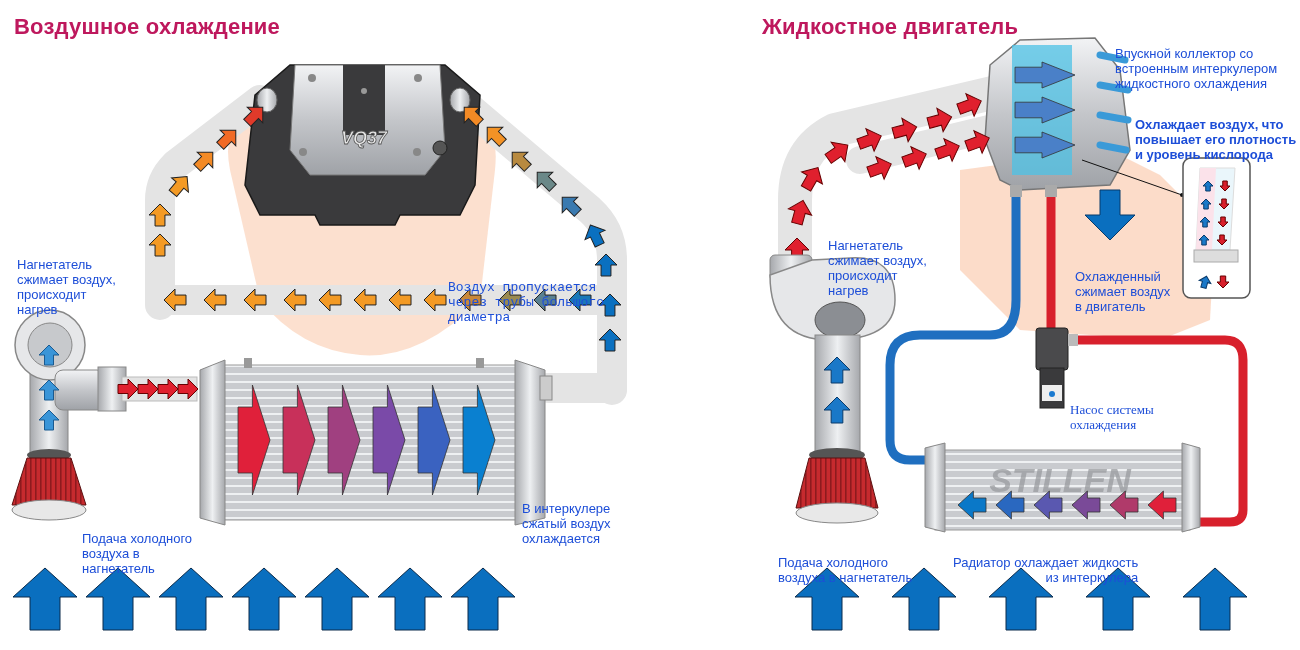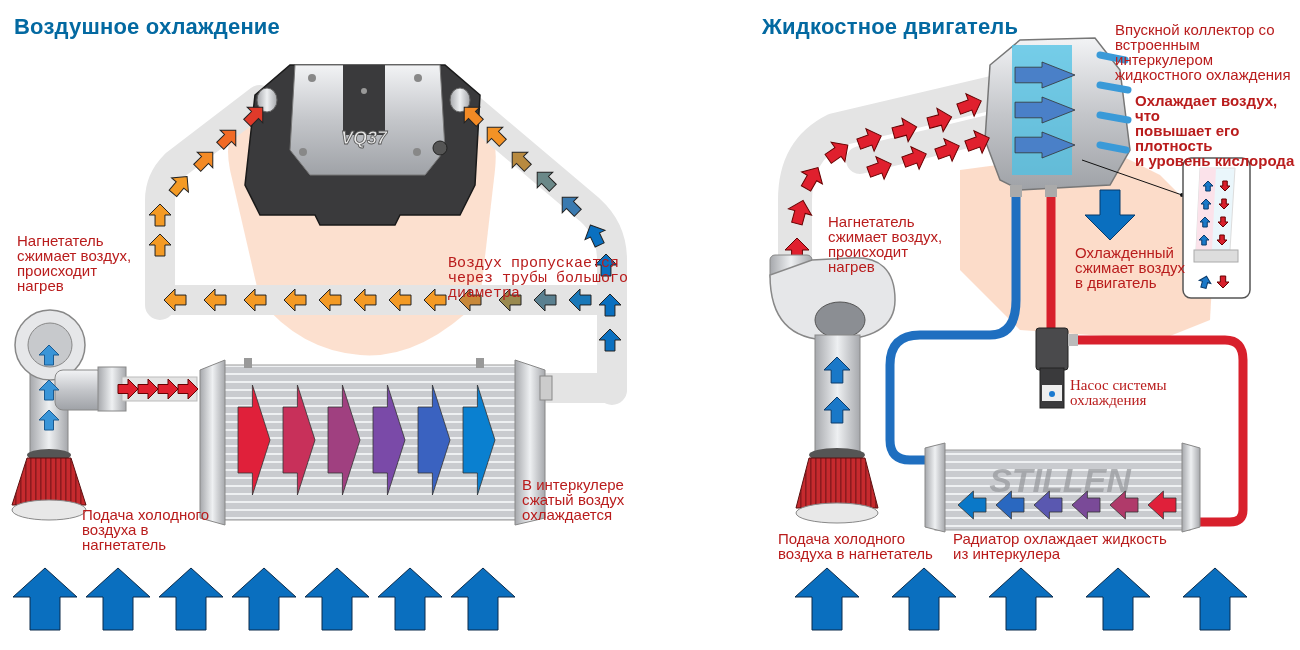--- a/index.html
+++ b/index.html
@@ -1,18 +1,18 @@
 <!DOCTYPE html>
 <html><head>
 <meta charset="utf-8">
 <style>
   html, body { margin:0; padding:0; background:#fff; }
   body { width:1300px; height:650px; position:relative; overflow:hidden; font-family:"Liberation Sans", sans-serif; }
-  .title { position:absolute; top:14px; font-size:22px; font-weight:bold; color:#0369a1; letter-spacing:0.2px; }
-  .label { position:absolute; font-size:15px; line-height:15px; color:#b91c1c; white-space:pre-line; }
+  .title { position:absolute; top:14px; font-size:22px; font-weight:bold; color:#be185d; letter-spacing:0.2px; }
+  .label { position:absolute; font-size:13px; line-height:15px; color:#1d4ed8; white-space:pre-line;margin-top:24px; }
   svg.scene { position:absolute; left:0; top:0; }
 </style>
 </head>
 <body>
 
 <svg class="scene" width="1300" height="650" viewBox="0 0 1300 650">
   <defs>
     <linearGradient id="metalV" x1="0" y1="0" x2="0" y2="1">
       <stop offset="0" stop-color="#f2f3f5"></stop>
         <stop offset="0.5" stop-color="#c4c6ca"></stop>
@@ -272,14 +272,14 @@
 сжимает воздух,
 происходит
 нагрев</div>
 <div class="label" style="left:1075px; top:245px;">Охлажденный
 сжимает воздух
 в двигатель</div>
 <div class="label" style="left:1070px; top:378px;font-family:Liberation Serif, serif;">Насос системы
 охлаждения</div>
 <div class="label" style="left:778px; top:531px;">Подача холодного
 воздуха в нагнетатель</div>
-<div class="label" style="left:953px; top:531px; text-align:left;">Радиатор охлаждает жидкость
+<div class="label" style="left:953px; top:531px; text-align:right;">Радиатор охлаждает жидкость
 из интеркулера</div>
 
 </body></html>

